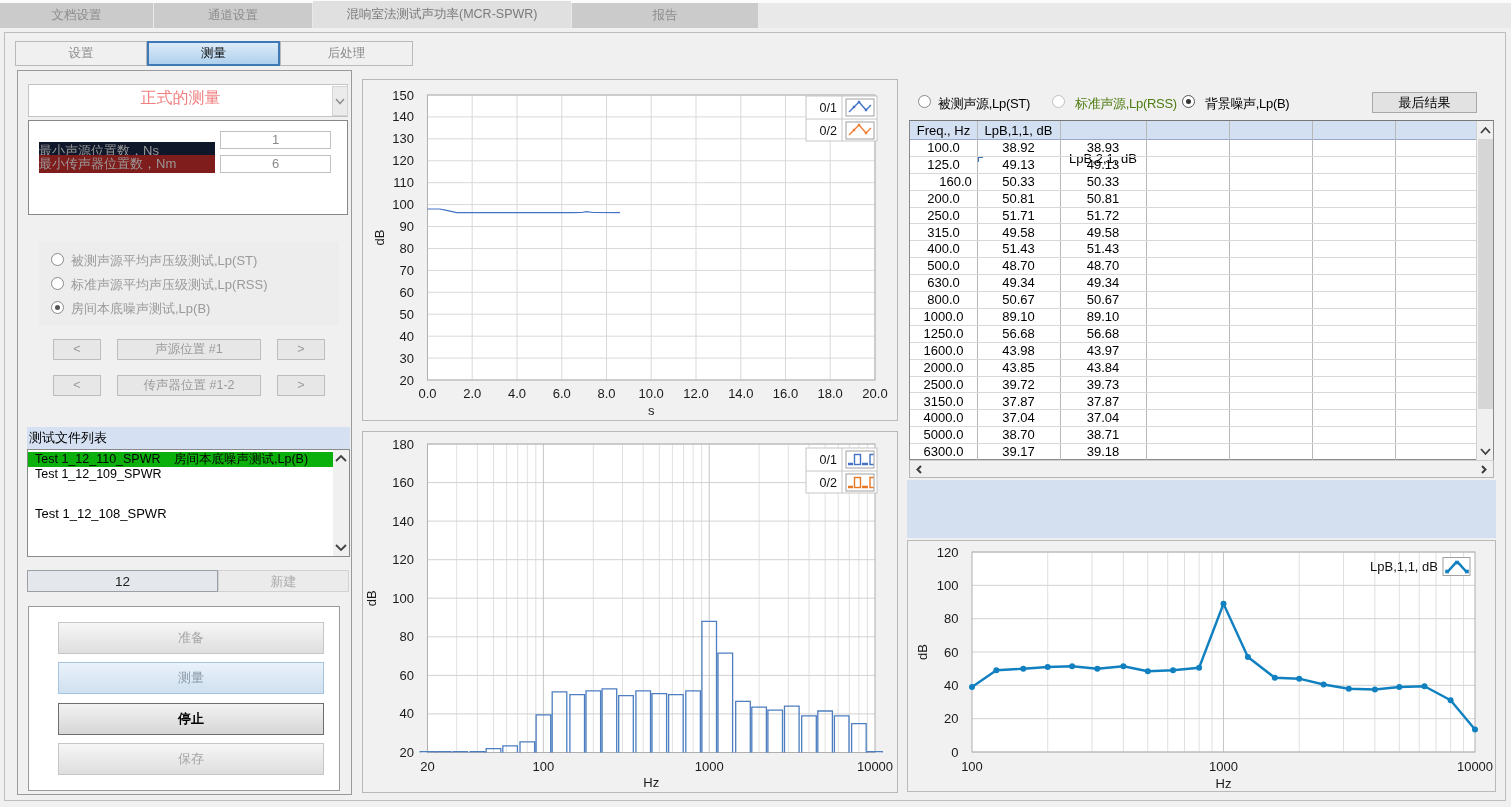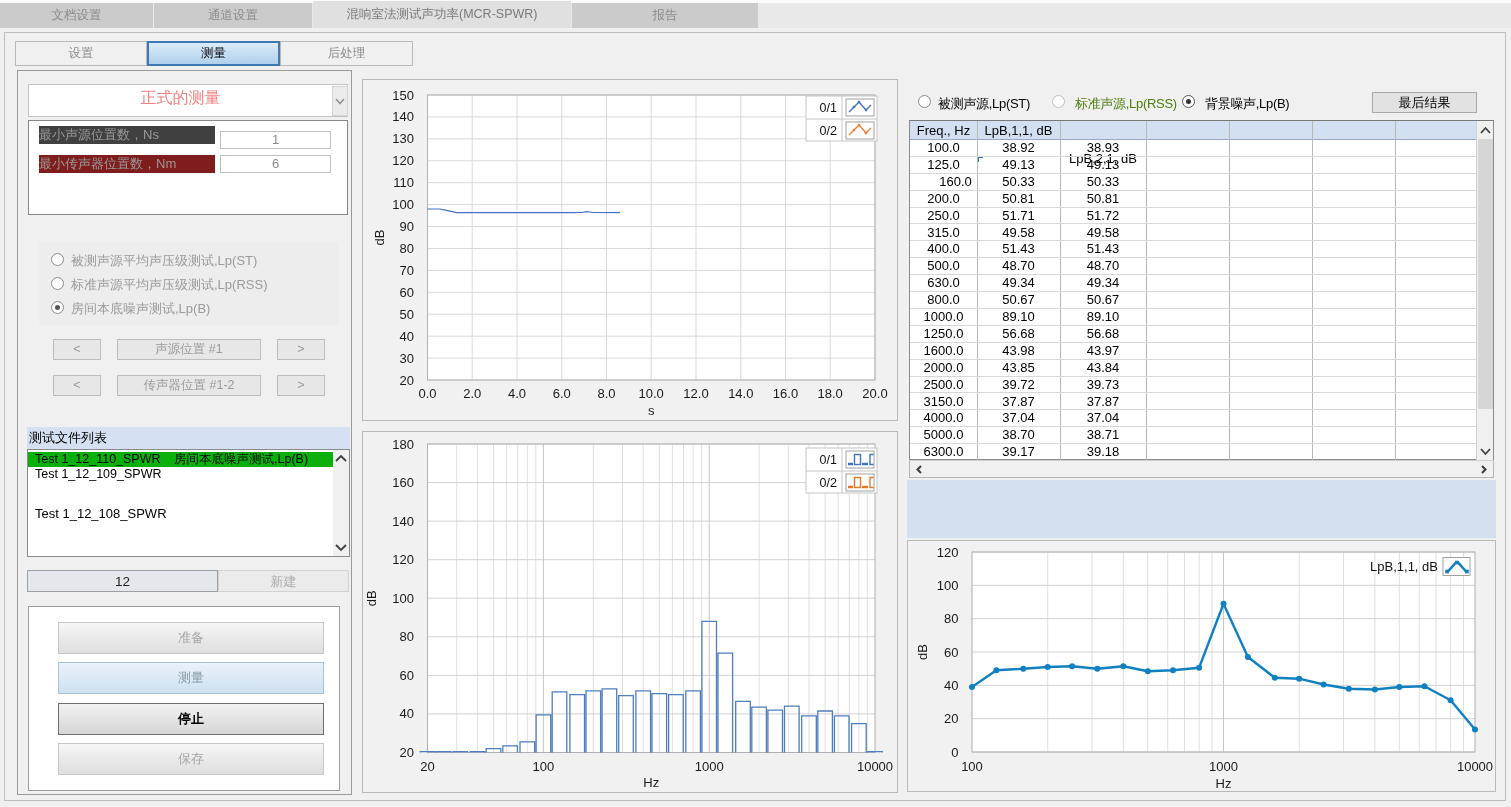--- a/index.html
+++ b/index.html
@@ -23,21 +23,21 @@
 <div class="btnrow2" style="left:147px;width:133px;background:linear-gradient(#dcebf8,#aed0ec);border:2px solid #3f79b5;color:#000;line-height:21px;">测量</div>
 <div class="btnrow2" style="left:280px;width:133px;">后处理</div>
 <div class="abs" style="left:17px;top:70px;width:335px;height:725px;border:1px solid #9a9a9a;background:#f0f0f0;"></div>
 <div class="abs" style="left:28px;top:84px;width:320px;height:33px;background:#fff;border:1px solid #c3c3c3;"></div>
 <div class="abs" style="left:28px;top:84px;width:305px;height:28px;line-height:28px;text-align:center;font-size:16px;color:#f08080;">正式的测量</div>
 <div class="abs" style="left:332px;top:86px;width:16px;height:30px;background:#ebebeb;border:1px solid #d4d4d4;"></div>
 <svg class="abs" style="left:332px;top:95px;" width="16" height="12">
     <path d="M4,4 L8,8.5 L12,4" stroke="#8f8f8f" stroke-width="1.5" fill="none"></path>
   </svg>
 <div class="abs" style="left:28px;top:120px;width:320px;height:95px;background:#fff;border:1px solid #888;"></div>
-<div class="abs" style="left:39px;top:126px;width:176px;height:18px;background:#404040;font-size:13px;color:#9a9a9a;line-height:18px;">最小声源位置数，Ns</div>
+<div class="abs" style="left:39px;top:142px;width:176px;height:18px;background:#0f172a;font-size:13px;color:#9a9a9a;line-height:18px;">最小声源位置数，Ns</div>
 <div class="abs" style="left:220px;top:131px;width:111px;height:18px;background:#fff;border:1px solid #c0c0c0;font-size:13px;color:#8a8a8a;line-height:16px;text-align:center;">1</div>
 <div class="abs" style="left:39px;top:155px;width:176px;height:18px;background:#7f1d1d;font-size:13px;color:#9a9a9a;line-height:18px;">最小传声器位置数，Nm</div>
 <div class="abs" style="left:220px;top:155px;width:111px;height:18px;background:#fff;border:1px solid #c0c0c0;font-size:13px;color:#8a8a8a;line-height:16px;text-align:center;">6</div>
 <div class="abs" style="left:39px;top:242px;width:300px;height:83px;background:#ededed;"></div>
 <div class="radio" style="left:51px;top:253px;"></div>
 <div class="abs" style="left:71px;top:252px;font-size:13px;color:#9a9a9a;">被测声源平均声压级测试,Lp(ST)</div>
 <div class="radio" style="left:51px;top:277px;"></div>
 <div class="abs" style="left:71px;top:276px;font-size:13px;color:#9a9a9a;">标准声源平均声压级测试,Lp(RSS)</div>
 <div class="radio" style="left:51px;top:301px;">
     <div class="dot"></div>

